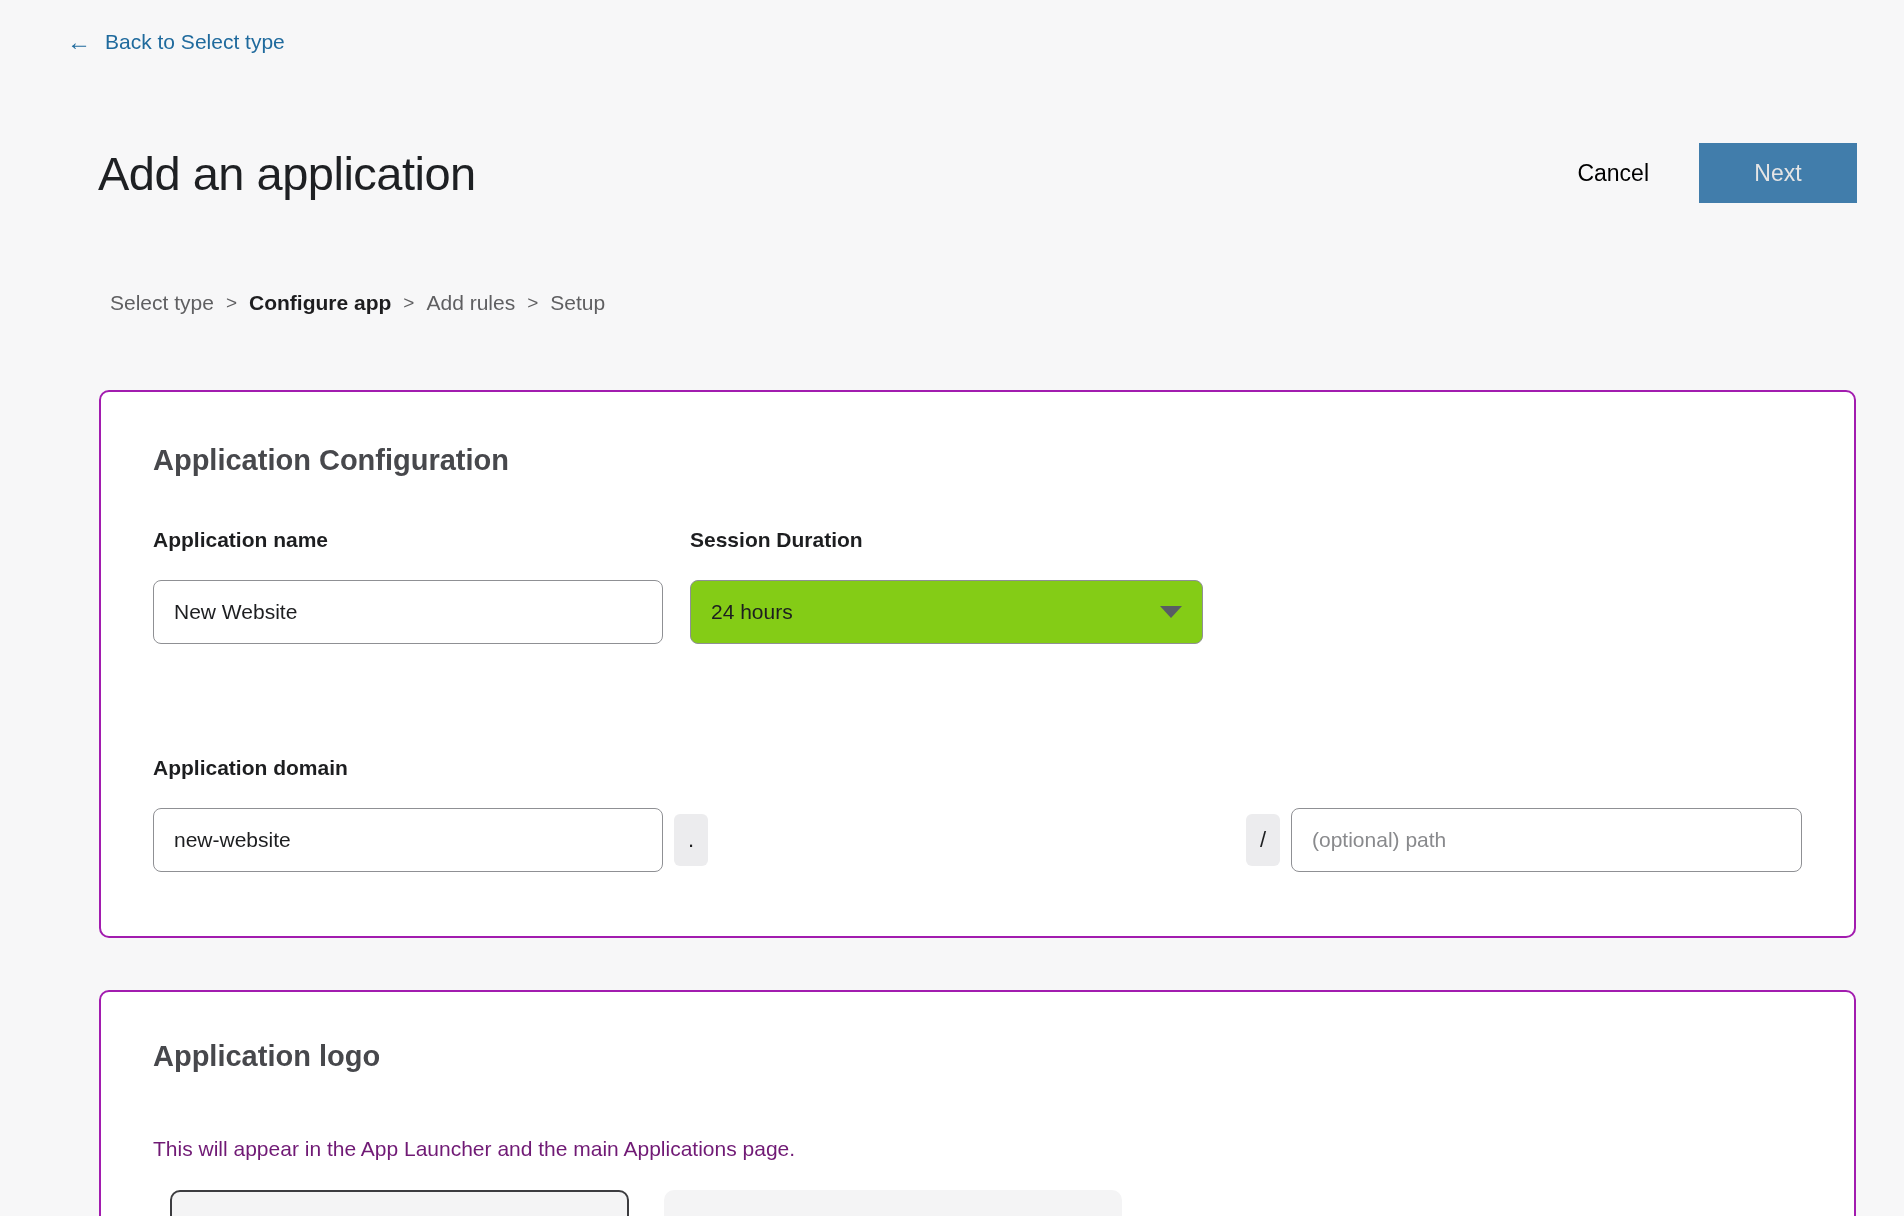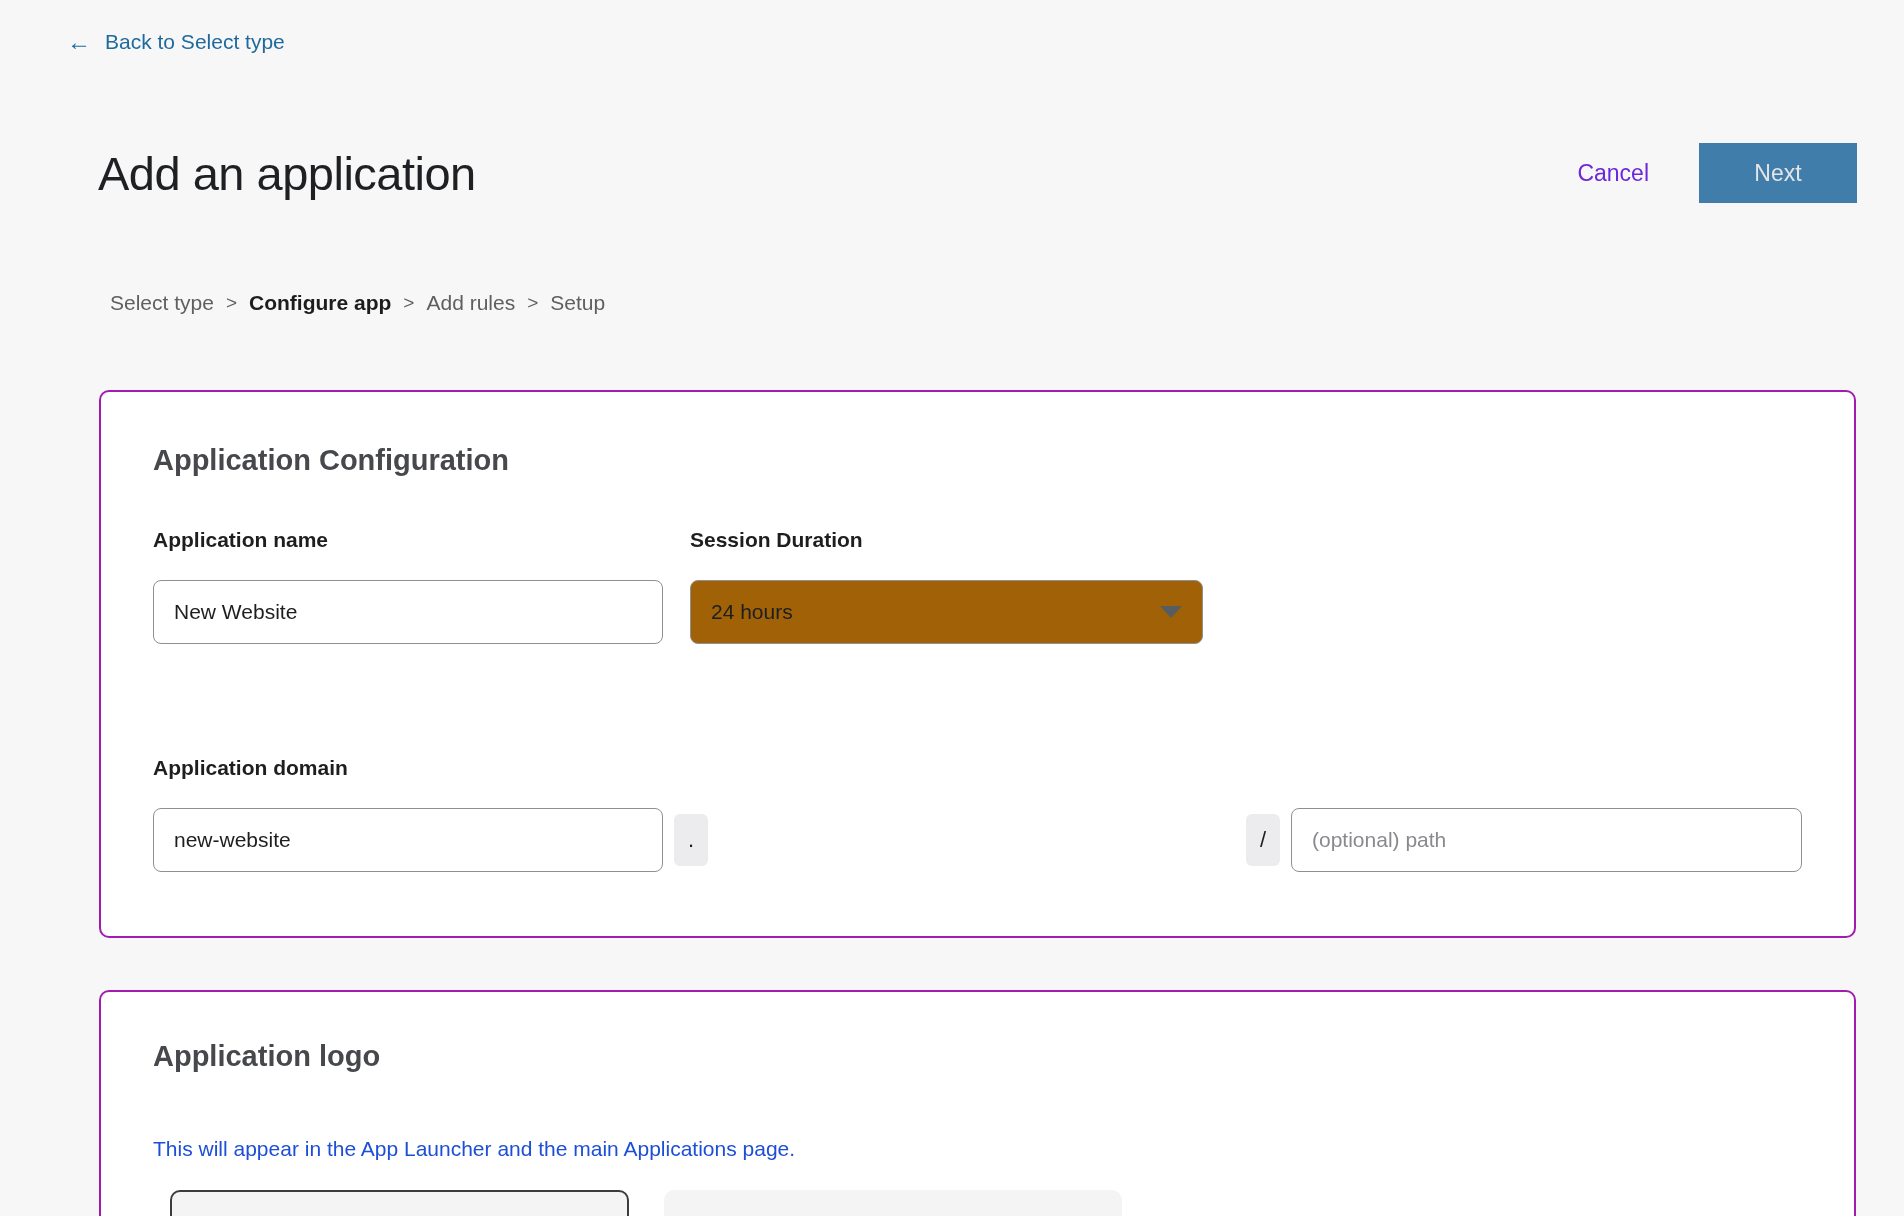--- a/index.html
+++ b/index.html
@@ -23,21 +23,21 @@
   
   .header-row {
     position:absolute; left:98px; top:143px; width:1759px; height:60px;
     display:flex; align-items:center;
   }
   .page-title {
     font-size:47px; font-weight:300; color:#1e2023; letter-spacing:-0.5px;
   }
   .header-spacer { flex:1; }
   .cancel-link {
-    font-size:23px; color:#6d28d9; margin-right:50px; cursor:pointer;
+    font-size:23px; color:#000000; margin-right:50px; cursor:pointer;
   }
   .next-btn {
     width:158px; height:60px; border:none; border-radius:0;
     background:#417dab; color:#e5e5e5; font-size:23px;
     font-family:"Liberation Sans", sans-serif;
     display:flex; align-items:center; justify-content:center; cursor:pointer;
   }
 
   
   .breadcrumb {
@@ -71,21 +71,21 @@
     position:absolute; height:64px;
     border:1px solid #8f9094; border-radius:8px; background:#fff;
     font-size:21px; color:#1d1e20; padding:0 20px;
     font-family:"Liberation Sans", sans-serif;
     outline:none;
   }
   .text-input::placeholder { color:#898a8d; }
 
   .select-box {
     position:absolute; height:64px;
-    border:1px solid #8f9094; border-radius:8px; background:#a16207;
+    border:1px solid #8f9094; border-radius:8px; background:#84cc16;
     display:flex; align-items:center;
     font-size:21px; color:#1d1e20; padding:0 20px;
     cursor:pointer;
   }
   .select-box .select-value { flex:1; }
   .caret-down {
     width:0; height:0;
     border-left:11px solid transparent;
     border-right:11px solid transparent;
     border-top:12px solid #585d63;
@@ -94,21 +94,21 @@
 
   .sep-chip {
     position:absolute; width:34px; height:52px;
     background:#ececee; border-radius:6px;
     display:flex; align-items:center; justify-content:center;
     font-size:22px; color:#1d1e20;
   }
 
   .logo-desc {
     position:absolute; left:52px; top:145px;
-    font-size:21px; color:#1d4ed8;
+    font-size:21px; color:#701a75;
   }
 
   .logo-option {
     position:absolute; top:198px; height:70px;
     background:#f4f4f5; border-radius:10px; cursor:pointer;
   }
   .logo-option.selected { border:2px solid #3c3c3f; }
   .logo-option-1 { left:69px;  width:459px; }
   .logo-option-2 { left:563px; width:458px; }
 </style>

